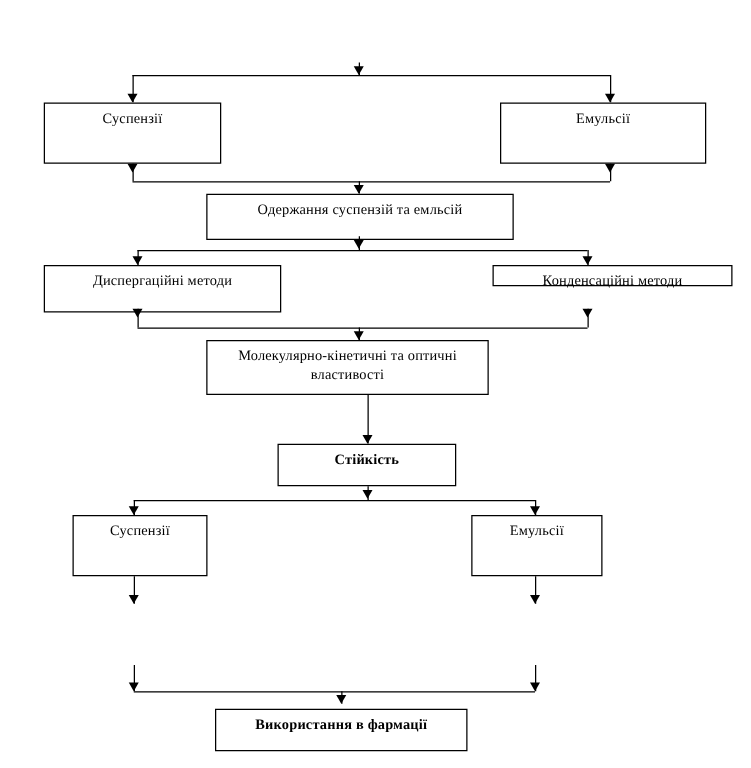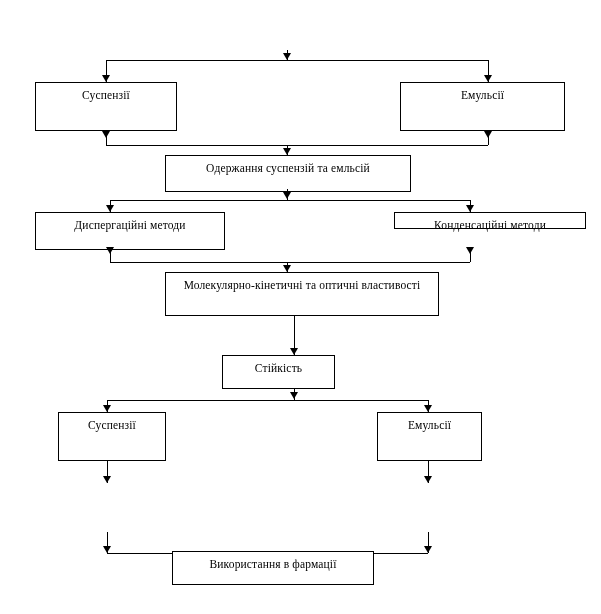--- a/index.html
+++ b/index.html
@@ -106,28 +106,28 @@
   </div>
 
   <div class="vline" style="left:110px; top:247px; height:15px;"></div>
   <div class="arrowhead" style="left:105.5px; top:247px;"></div>
   <div class="vline" style="left:470px; top:247px; height:15px;"></div>
   <div class="arrowhead" style="left:465.5px; top:247px;"></div>
   <div class="hline" style="left:110px; top:262px; width:360px;"></div>
   <div class="vline" style="left:287px; top:262px; height:10px;"></div>
   <div class="arrowhead" style="left:282.5px; top:265px;"></div>
 
-  <div class="node" style="left:165px; top:272px; width:274px; height:44px;">
+  <div class="node" style="left:165px; top:272px; width:226px; height:44px;">
     <span>Молекулярно-кінетичні та оптичні властивості</span>
   </div>
 
   <div class="vline" style="left:294px; top:316px; height:39px;"></div>
   <div class="arrowhead" style="left:289.5px; top:348px;"></div>
 
-  <div class="node" style="left:222px; top:355px; width:113px; height:34px;">
+  <div class="node" style="left:222px; top:355px; width:143px; height:34px;font-weight:bold;">
     <span>Стійкість</span>
   </div>
 
   <div class="vline" style="left:294px; top:389px; height:11px;"></div>
   <div class="arrowhead" style="left:289.5px; top:392px;"></div>
   <div class="hline" style="left:107px; top:400px; width:321px;"></div>
   <div class="vline" style="left:107px; top:400px; height:12px;"></div>
   <div class="arrowhead" style="left:102.5px; top:405px;"></div>
   <div class="vline" style="left:428px; top:400px; height:12px;"></div>
   <div class="arrowhead" style="left:423.5px; top:405px;"></div>
@@ -146,17 +146,17 @@
 
 
   <div class="vline" style="left:107px; top:532px; height:21px;"></div>
   <div class="arrowhead" style="left:102.5px; top:546px;"></div>
   <div class="vline" style="left:428px; top:532px; height:21px;"></div>
   <div class="arrowhead" style="left:423.5px; top:546px;"></div>
   <div class="hline" style="left:107px; top:553px; width:321px;"></div>
   <div class="vline" style="left:273px; top:553px; height:10px;"></div>
   <div class="arrowhead" style="left:268.5px; top:556px;"></div>
 
-  <div class="node" style="left:172px; top:551px; width:202px; height:34px;">
+  <div class="node" style="left:172px; top:567px; width:202px; height:34px;font-weight:bold;">
     <span>Використання в фармації</span>
   </div>
 
 </div>
 
 </body></html>

